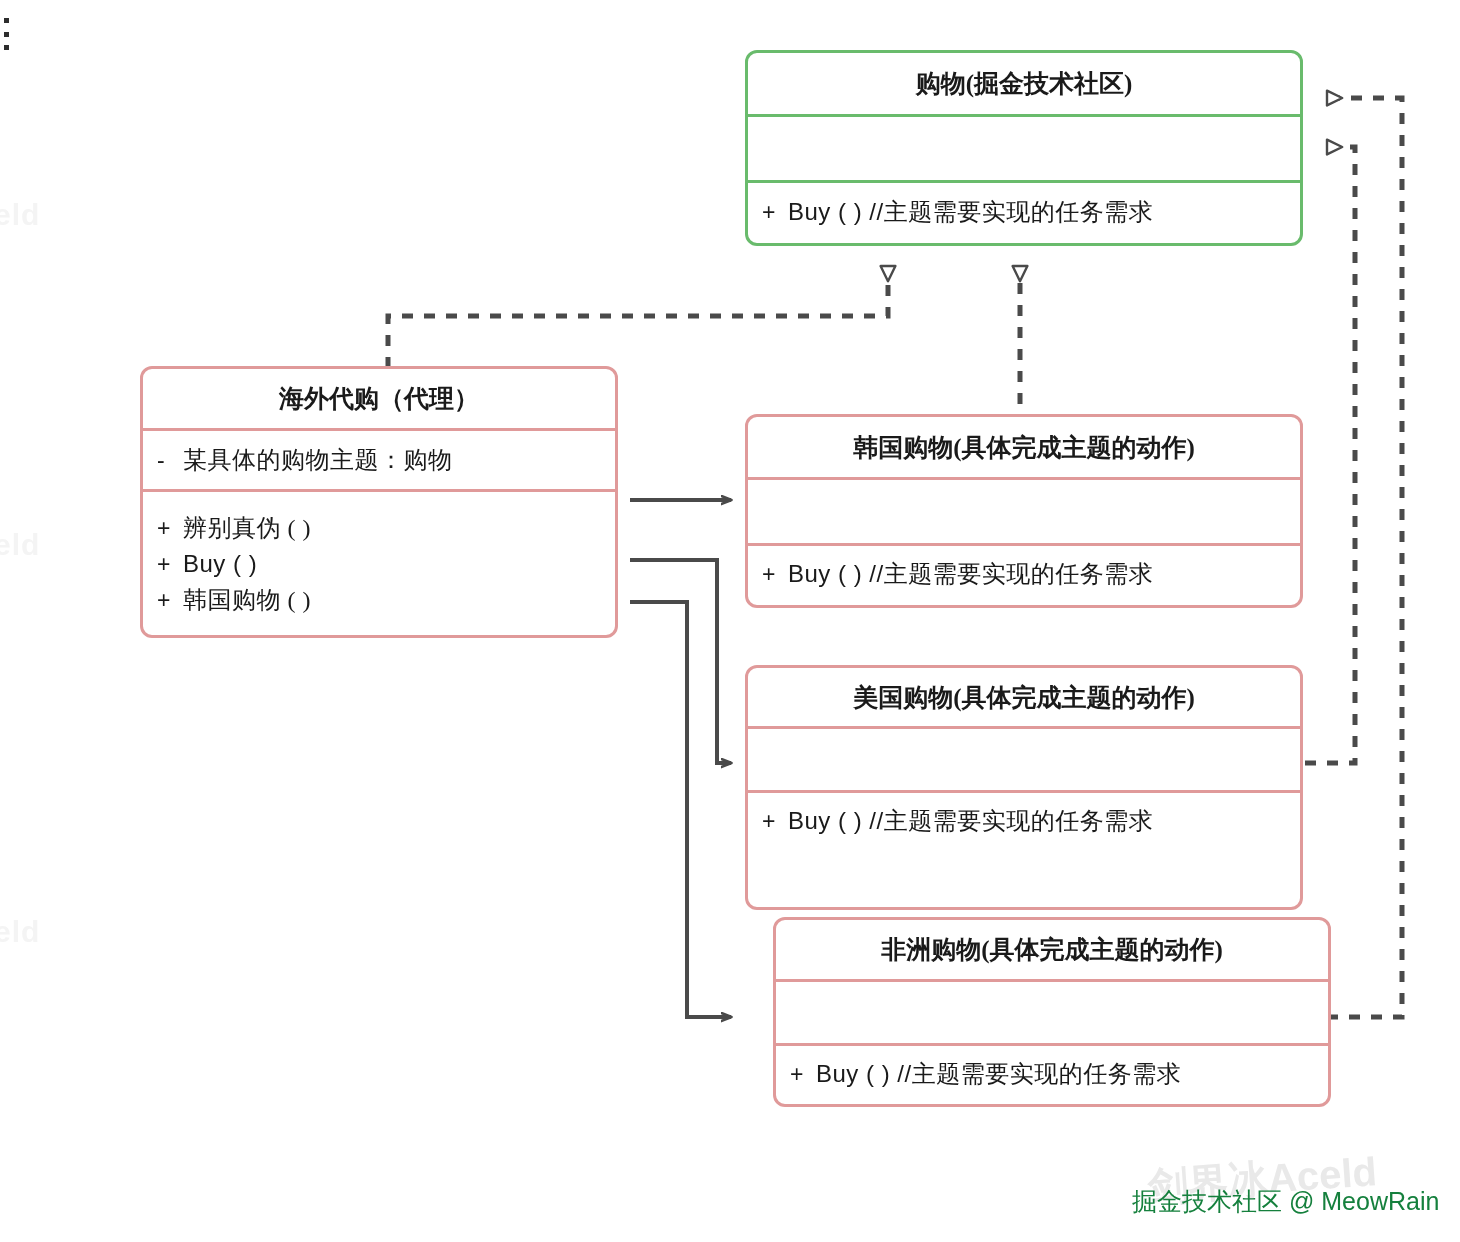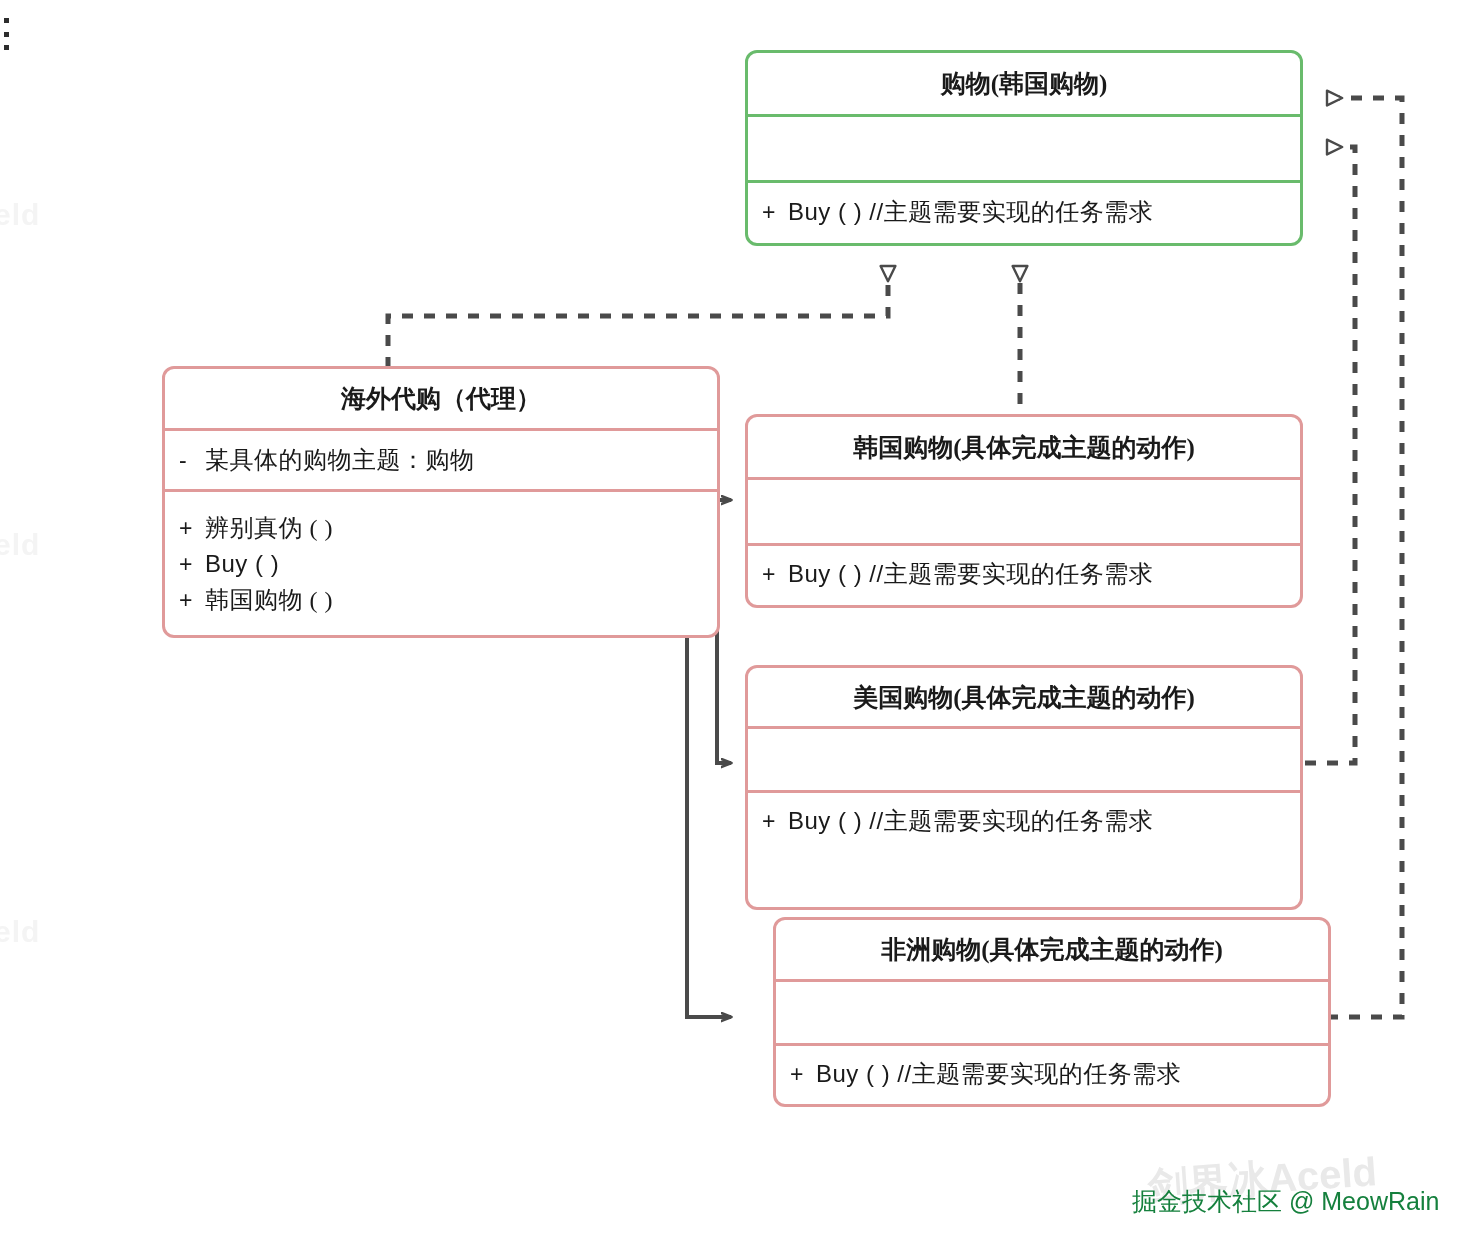--- a/index.html
+++ b/index.html
@@ -168,31 +168,31 @@
 
       <path d="M1020,404 L1020,266" marker-end="url(#hollowTri)"></path>
 
       <path d="M1305,763 L1355,763 L1355,147 L1327,147" marker-end="url(#hollowTri)"></path>
 
       <path d="M1305,1017 L1402,1017 L1402,98 L1327,98" marker-end="url(#hollowTri)"></path>
     </g>
   </svg>
 
   <div class="uml green" style="left:745px; top:50px; width:558px; height:196px;">
-    <div class="sec title" style="height:61px;">购物(韩国购物)</div>
+    <div class="sec title" style="height:61px;">购物(掘金技术社区)</div>
     <div class="sec divider-top" style="height:66px;"></div>
     <div class="sec body divider-top" style="height:60px;">
       <div class="row mono">
         <span class="vis">+</span>
         <span class="txt">Buy ( )  //主题需要实现的任务需求</span>
       </div>
     </div>
   </div>
 
-  <div class="uml" style="left:162px; top:366px; width:558px; height:272px;">
+  <div class="uml" style="left:140px; top:366px; width:478px; height:272px;">
     <div class="sec title" style="height:59px;">海外代购（代理）</div>
     <div class="sec body divider-top" style="height:61px;">
       <div class="row">
         <span class="vis">-</span>
         <span class="txt">某具体的购物主题：购物</span>
       </div>
     </div>
     <div class="sec body divider-top" style="height:146px;">
       <div class="row">
         <span class="vis">+</span>

